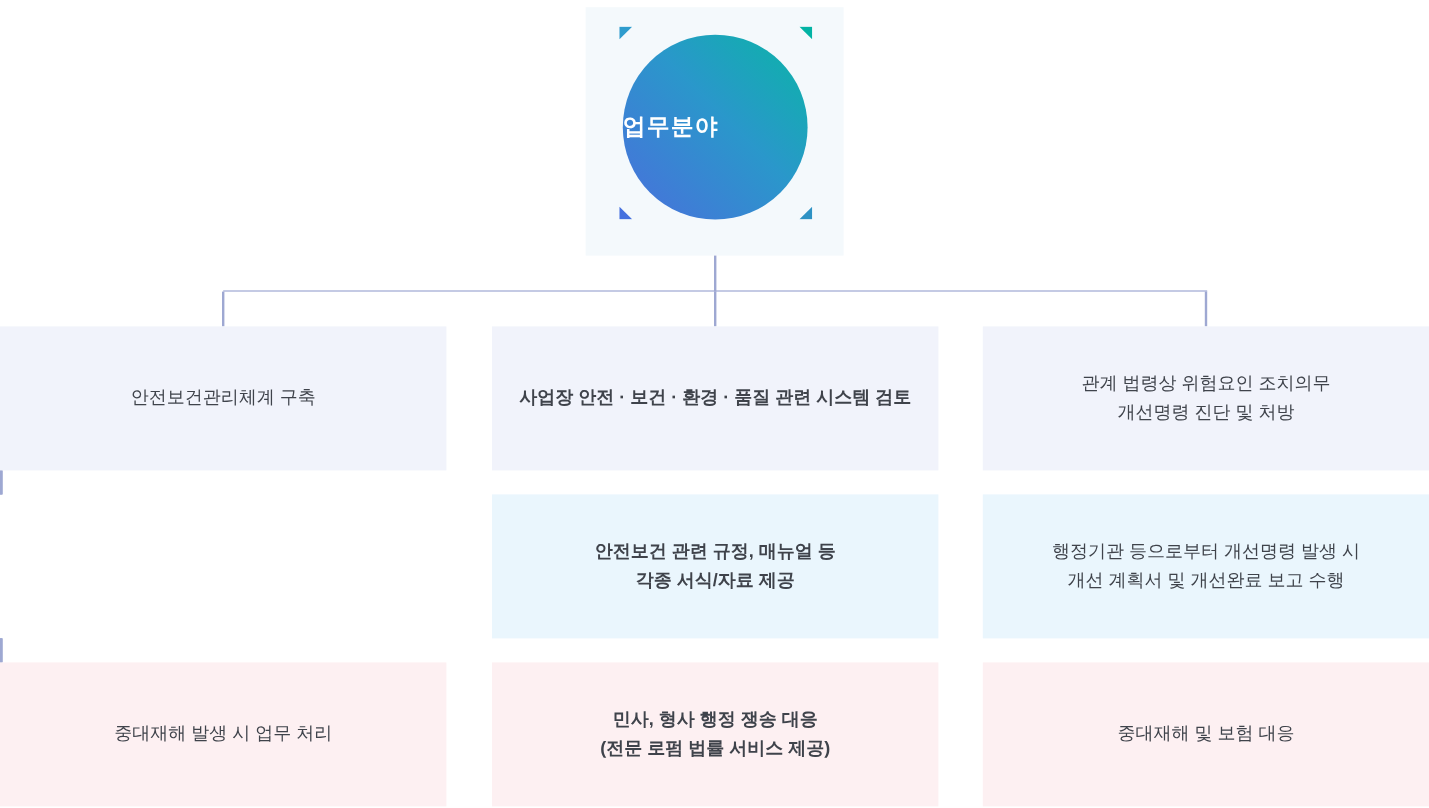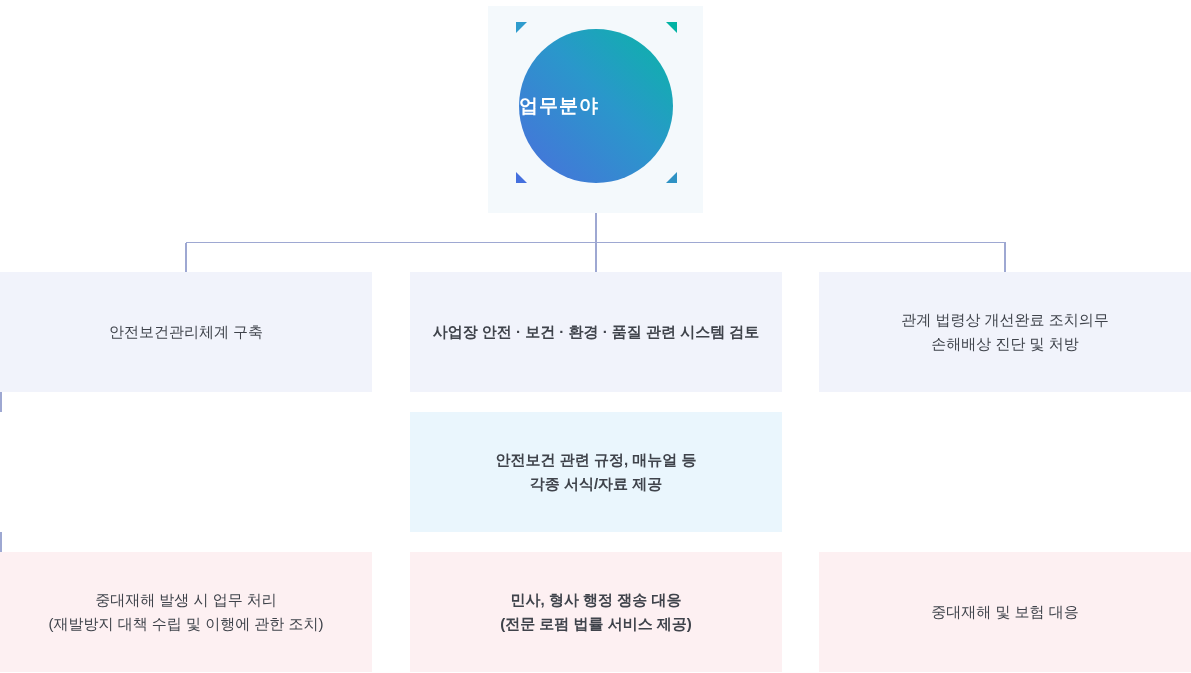--- a/index.html
+++ b/index.html
@@ -82,37 +82,40 @@
   <div class="line v gap2 c1"></div>
   <div class="line v gap2 c2"></div>
   <div class="line v gap2 c3"></div>
 
   <div class="box col1 row1">
     <span class="txt">안전보건관리체계 구축</span>
     <span class="txt"></span>
   </div>
   <div class="box col1 row3">
     <span class="txt">중대재해 발생 시 업무 처리</span>
-    <span class="txt">(재발방지 대책 수립 및 이행에 관한 조치)</span>
   </div>
 
   <div class="box col2 row1">
     <span class="txt">사업장 안전 · 보건 · 환경 · 품질 관련 시스템 검토</span>
   </div>
   <div class="box col2 row3">
     <span class="txt">민사, 형사 행정 쟁송 대응</span>
     <span class="txt">(전문 로펌 법률 서비스 제공)</span>
   </div>
   <div class="box col2 row2">
     <span class="txt">안전보건 관련 규정, 매뉴얼 등</span>
     <span class="txt">각종 서식/자료 제공</span>
   </div>
 
   <div class="box col3 row1">
-    <span class="txt">관계 법령상 개선완료 조치의무</span>
-    <span class="txt">손해배상 진단 및 처방</span>
+    <span class="txt">관계 법령상 위험요인 조치의무</span>
+    <span class="txt">개선명령 진단 및 처방</span>
+  </div>
+  <div class="box col3 row2">
+    <span class="txt">행정기관 등으로부터 개선명령 발생 시</span>
+    <span class="txt">개선 계획서 및 개선완료 보고 수행</span>
   </div>
   <div class="box col3 row3">
     <span class="txt">중대재해 및 보험 대응</span>
     <span class="txt"></span>
   </div>
 
 </div>
 
 </body></html>

